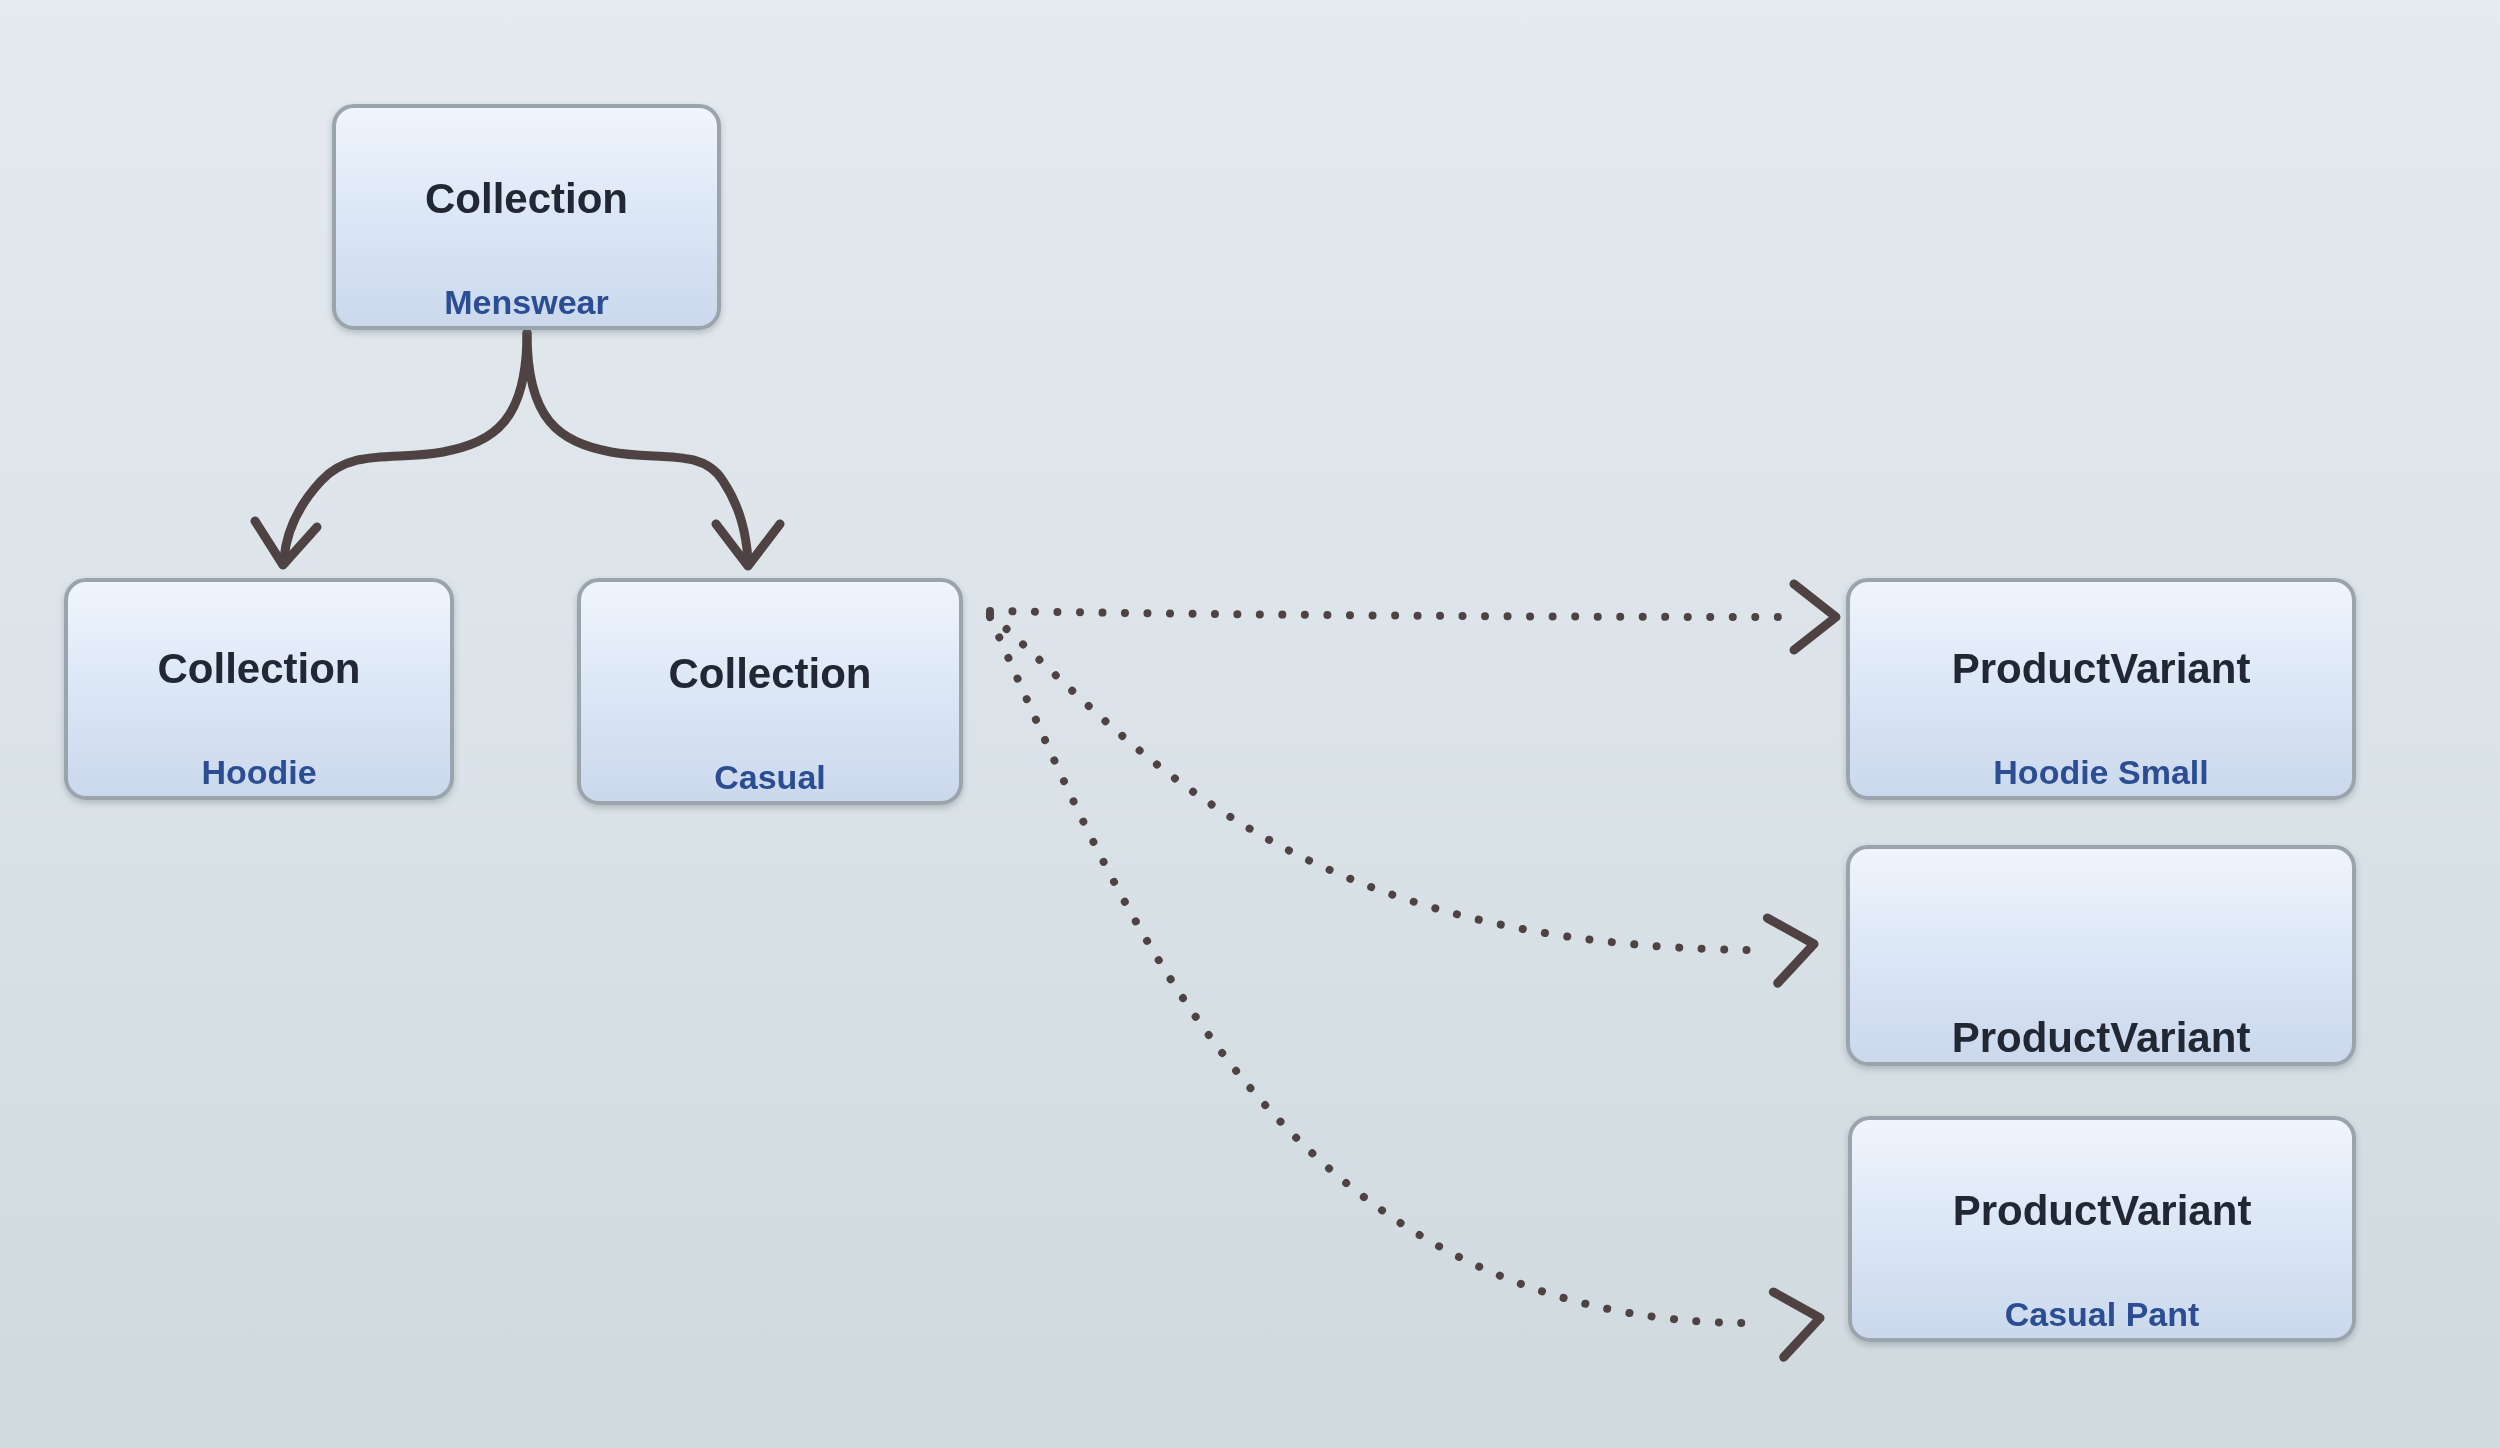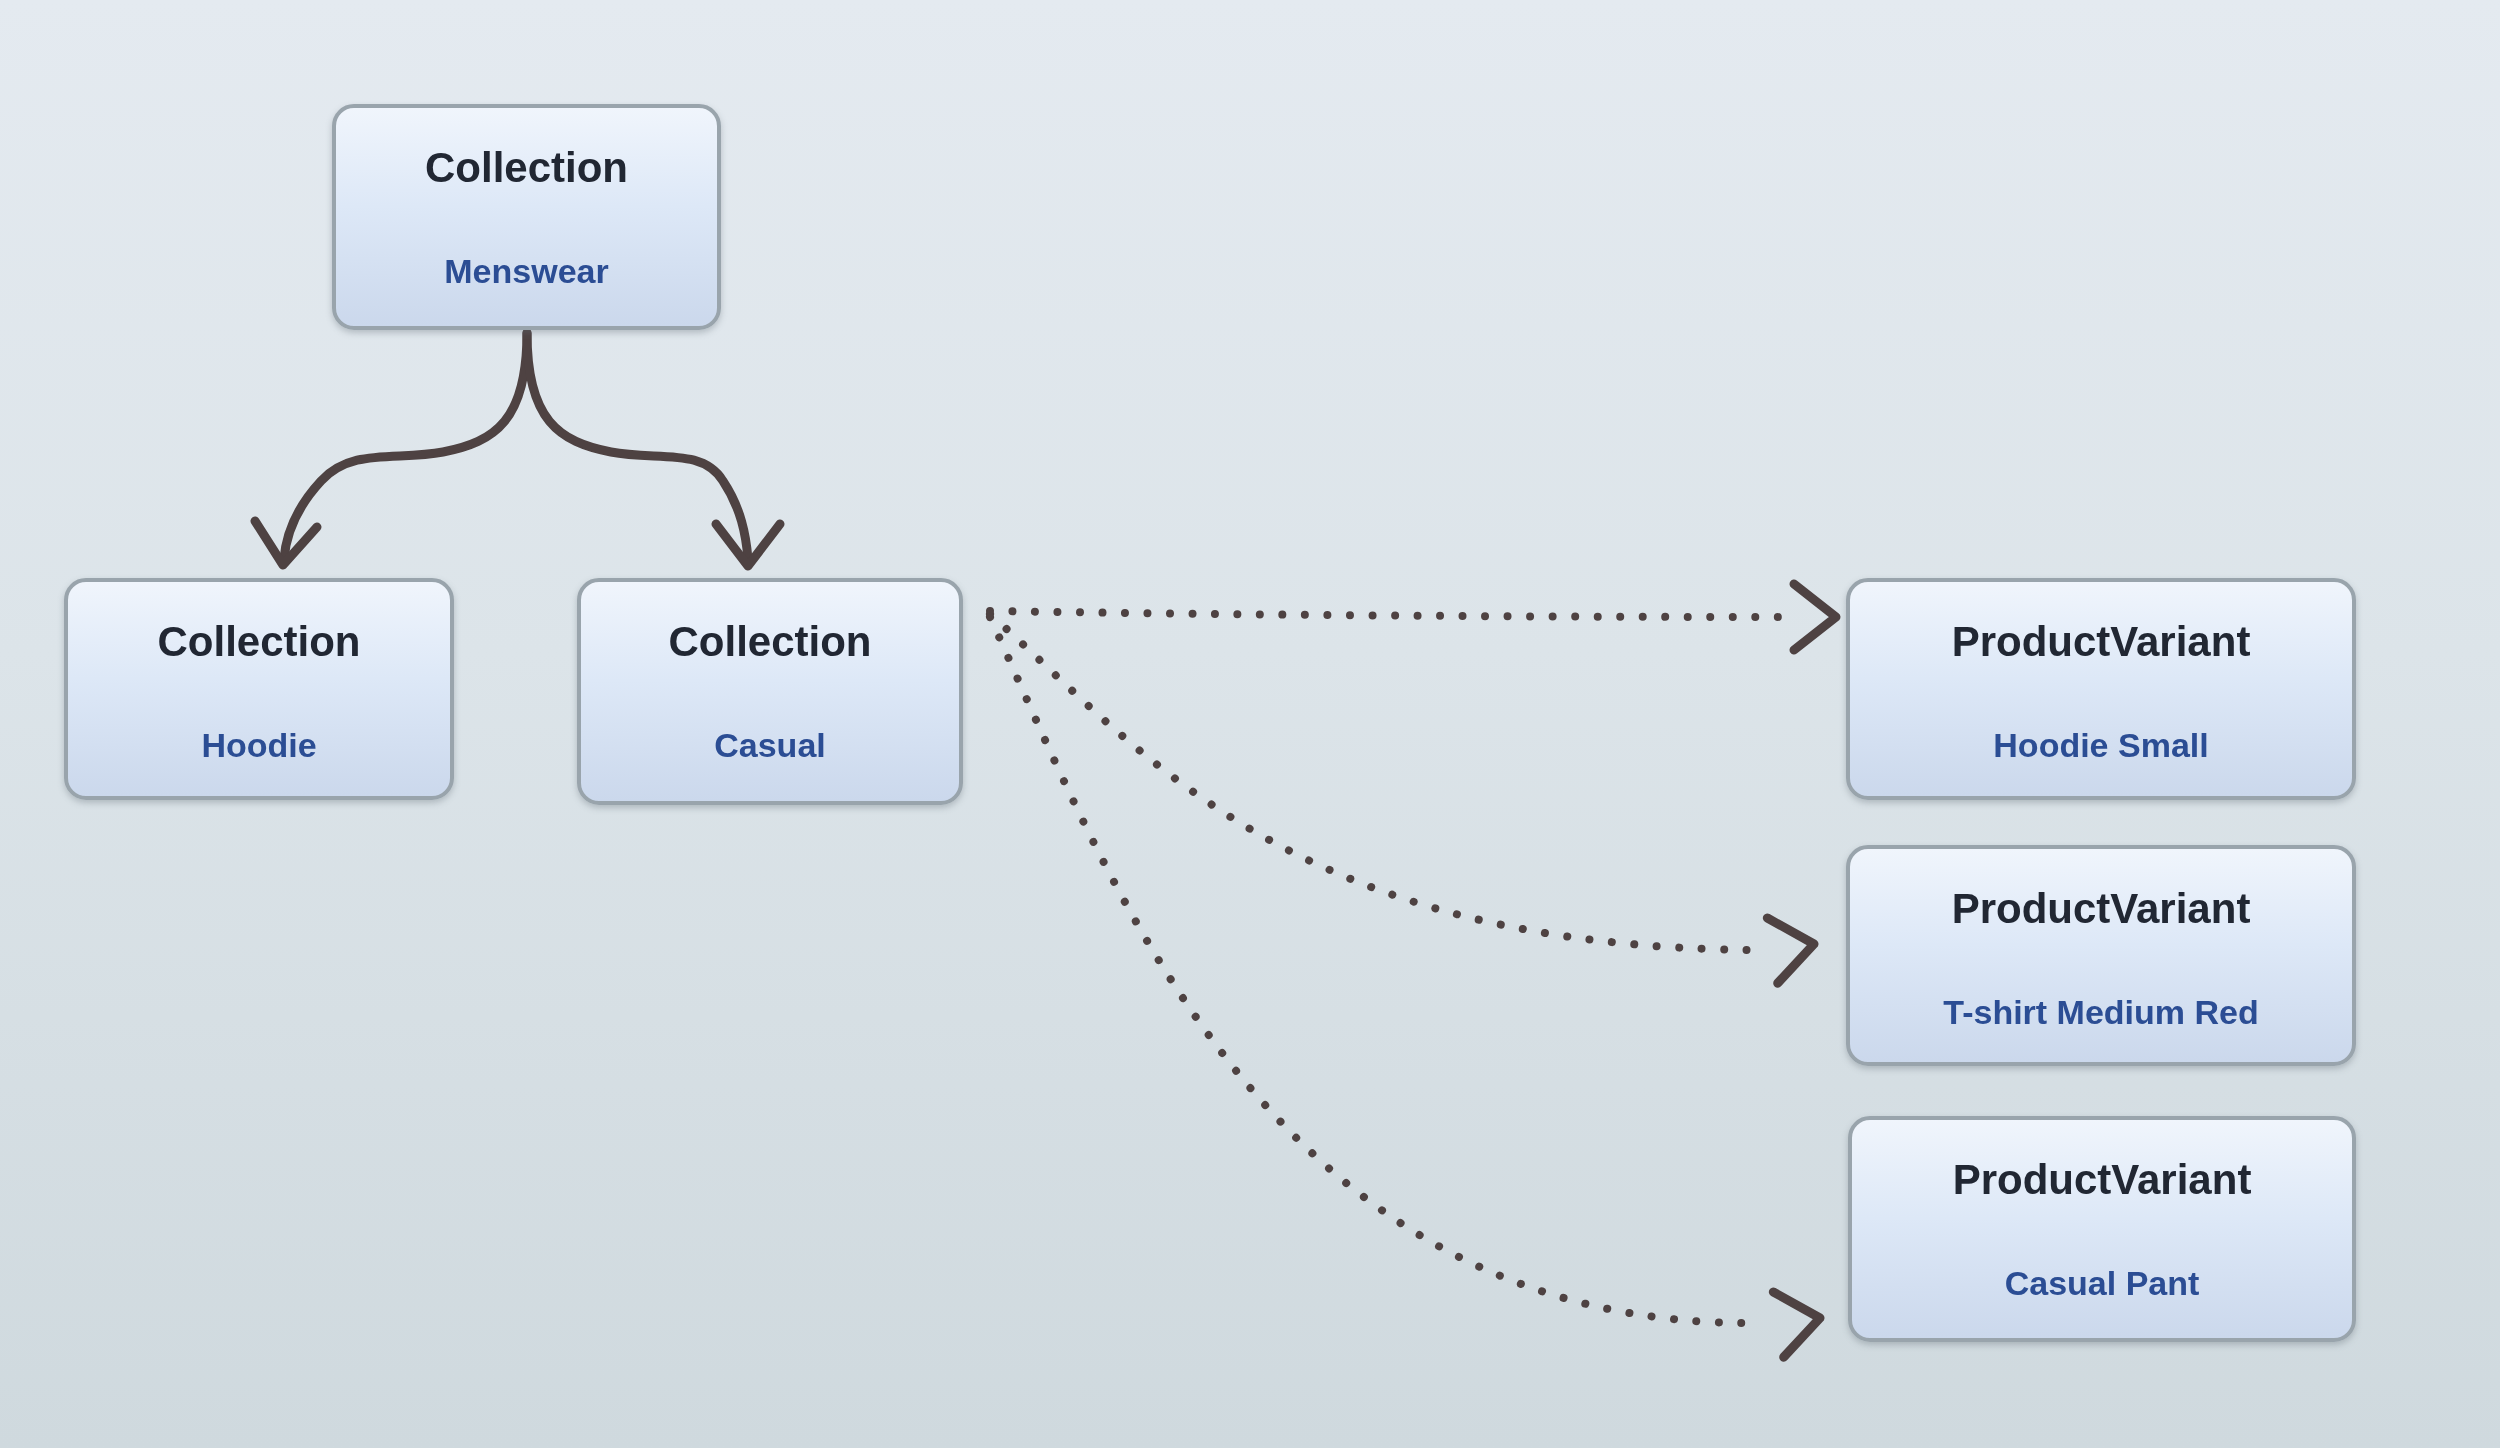--- a/index.html
+++ b/index.html
@@ -31,20 +31,21 @@
     box-sizing: border-box;
     border: 4px solid #99a4ac;
     border-radius: 22px;
     background: linear-gradient(180deg, #f0f5fc 0%, #dde8f7 45%, #cbd8ec 100%);
     box-shadow: 0 3px 6px rgba(96, 108, 118, 0.35);
     display: flex;
     flex-direction: column;
     align-items: center;
     padding-top: 36px;
     gap: 55px;
+    justify-content: flex-end;
   }
   .node-type {
     font-size: 42px;
     line-height: 48px;
     font-weight: bold;
     color: #212733;
     white-space: nowrap;
   }
   .node-value {
     font-size: 34px;
@@ -121,21 +122,20 @@
     <div class="node-value">Casual</div>
   </div>
 
   <div class="node node-hoodie">
     <div class="node-type">ProductVariant</div>
     <div class="node-value">Hoodie Small</div>
   </div>
 
   <div class="node node-tshirt">
     <div class="node-type">ProductVariant</div>
-    <div class="node-value">T-shirt Medium Red</div>
   </div>
 
   <div class="node node-jogger">
     <div class="node-type">ProductVariant</div>
     <div class="node-value">Casual Pant</div>
   </div>
 
 </div>
 
 </body></html>

